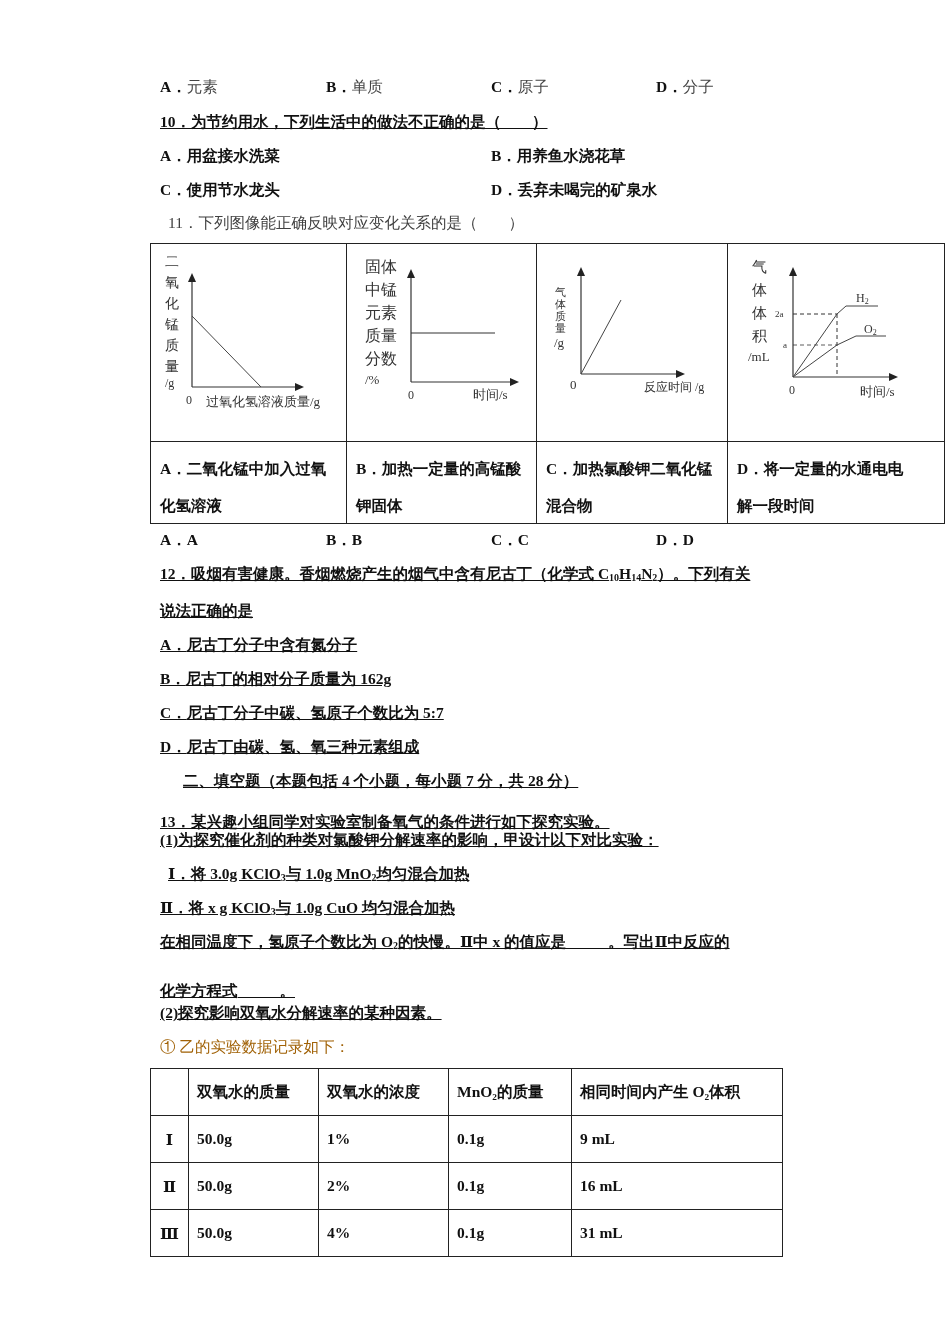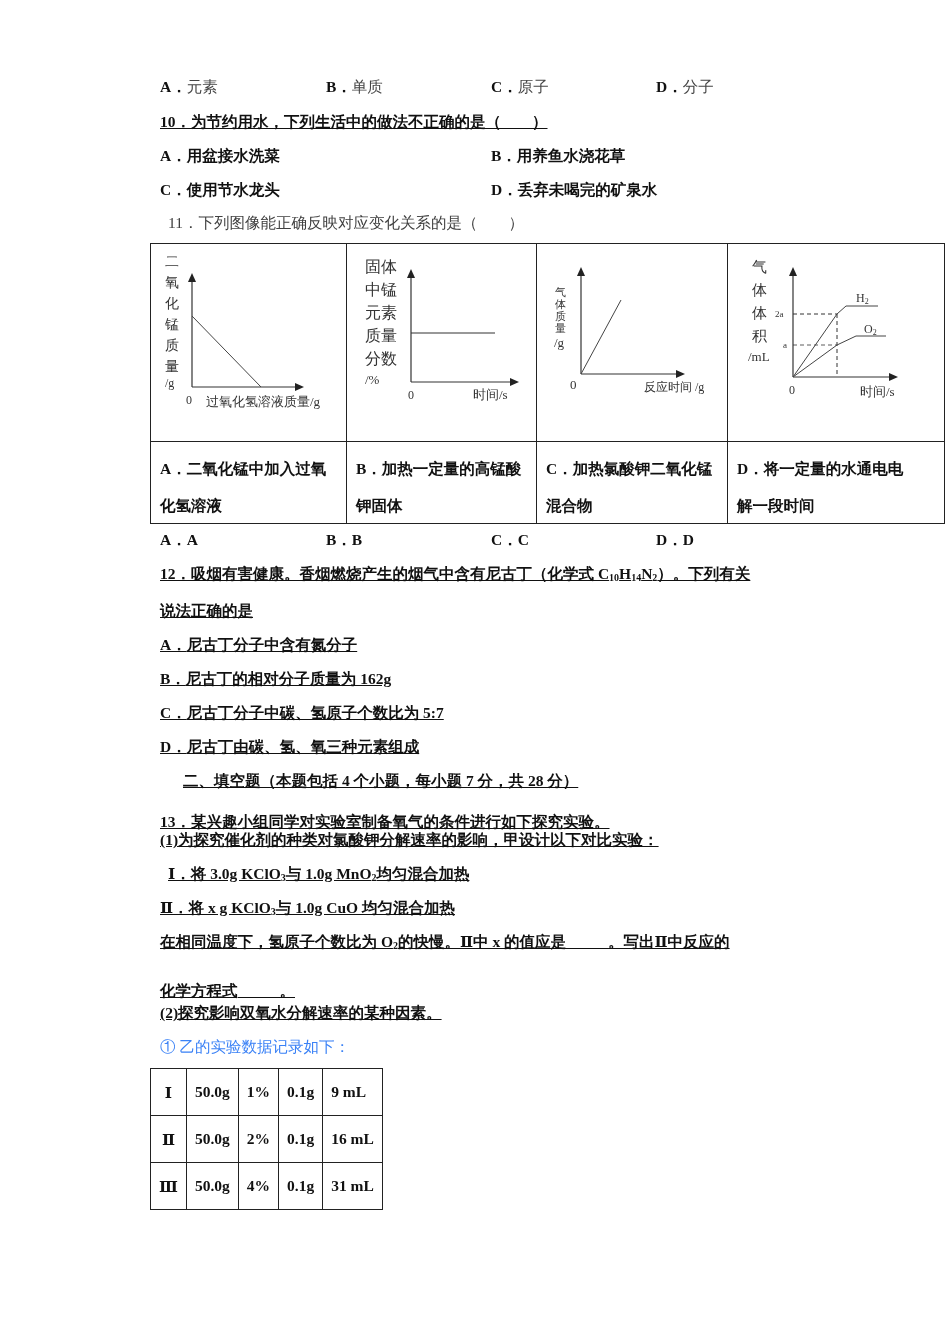--- a/index.html
+++ b/index.html
@@ -175,24 +175,31 @@
 <div class="abs line b" style="left:160px; top:898px;">
   <span>Ⅱ．将 x g KClO</span><sub>3</sub><span>与 1.0g CuO 均匀混合加热</span>
 </div>
 <div class="abs line b" style="left:160px; top:932px;">
   <span>在相同温度下，氢原子个数比为 O</span><sub>2</sub><span>的快慢。Ⅱ中 x 的值应是</span><span class="blank"></span><span>。写出Ⅱ中反应的</span>
 </div>
 <div class="abs line b" style="left:160px; top:969px;margin-top:12px;">
   <span>化学方程式</span><span class="blank"></span><span>。</span>
 </div>
 <div class="abs line b" style="left:160px; top:1003px;">(2)探究影响双氧水分解速率的某种因素。</div>
-<div class="abs line" style="left:160px; top:1037px; color:#3b82f6;">① 乙的实验数据记录如下：</div>
+<div class="abs line" style="left:160px; top:1037px; color:#a16207;">① 乙的实验数据记录如下：</div>
 
 <table class="data-table">
   <tbody>
+      <tr>
+    <td style="width:38px;"></td>
+    <td style="width:130px;">双氧水的质量</td>
+    <td style="width:130px;">双氧水的浓度</td>
+    <td style="width:123px;">MnO₂的质量</td>
+    <td style="width:211px;">相同时间内产生 O₂体积</td>
+  </tr>
   <tr>
     <td style="text-align:center;">Ⅰ</td>
     <td>50.0g</td>
     <td>1%</td>
     <td>0.1g</td>
     <td>9 mL</td>
   </tr>
   <tr>
     <td style="text-align:center;">Ⅱ</td>
     <td>50.0g</td>

